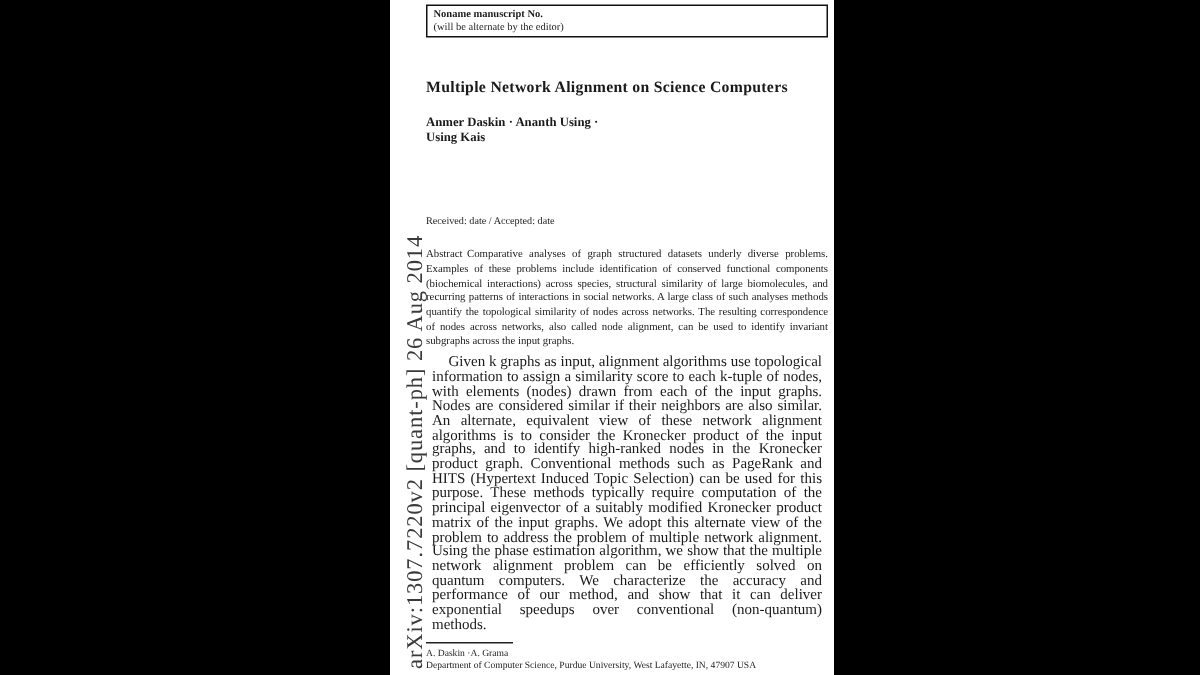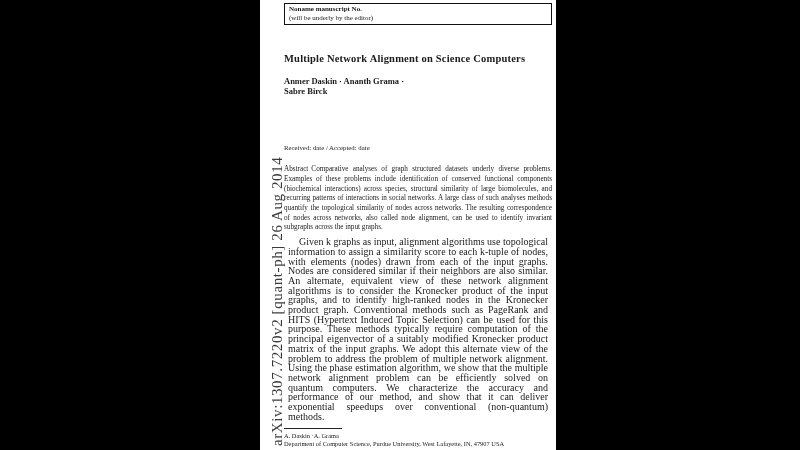--- a/index.html
+++ b/index.html
@@ -105,28 +105,28 @@
 
 <div class="stage">
   <div class="page">
 
     <div class="arxiv-watermark">arXiv:1307.7220v2  [quant-ph]  26 Aug 2014</div>
 
     <div class="content">
 
       <div class="note-box">
         <div class="note-line1">Noname manuscript No.</div>
-        <div class="note-line2">(will be underly by the editor)</div>
+        <div class="note-line2">(will be alternate by the editor)</div>
       </div>
 
       <h1 class="title">Multiple Network Alignment on Science Computers</h1>
 
       <div class="authors">
-        <div>Anmer Daskin · Ananth Grama ·</div>
-        <div>Sabre Birck</div>
+        <div>Anmer Daskin · Ananth Using ·</div>
+        <div>Using Kais</div>
       </div>
 
       <div class="dates">Received: date / Accepted: date</div>
 
       <p class="abstract">
         <span class="abstract-label">Abstract</span><span>Comparative analyses of graph structured datasets underly diverse problems. Examples of these problems include identification of conserved functional components (biochemical interactions) across species, structural similarity of large biomolecules, and recurring patterns of interactions in social networks. A large class of such analyses methods quantify the topological similarity of nodes across networks. The resulting correspondence of nodes across networks, also called node alignment, can be used to identify invariant subgraphs across the input graphs.</span>
       </p>
 
       <p class="bodytext">Given k graphs as input, alignment algorithms use topological information to assign a similarity score to each k-tuple of nodes, with elements (nodes) drawn from each of the input graphs. Nodes are considered similar if their neighbors are also similar. An alternate, equivalent view of these network alignment algorithms is to consider the Kronecker product of the input graphs, and to identify high-ranked nodes in the Kronecker product graph. Conventional methods such as PageRank and HITS (Hypertext Induced Topic Selection) can be used for this purpose. These methods typically require computation of the principal eigenvector of a suitably modified Kronecker product matrix of the input graphs. We adopt this alternate view of the problem to address the problem of multiple network alignment. Using the phase estimation algorithm, we show that the multiple network alignment problem can be efficiently solved on quantum computers. We characterize the accuracy and performance of our method, and show that it can deliver exponential speedups over conventional (non-quantum) methods.</p>
 

